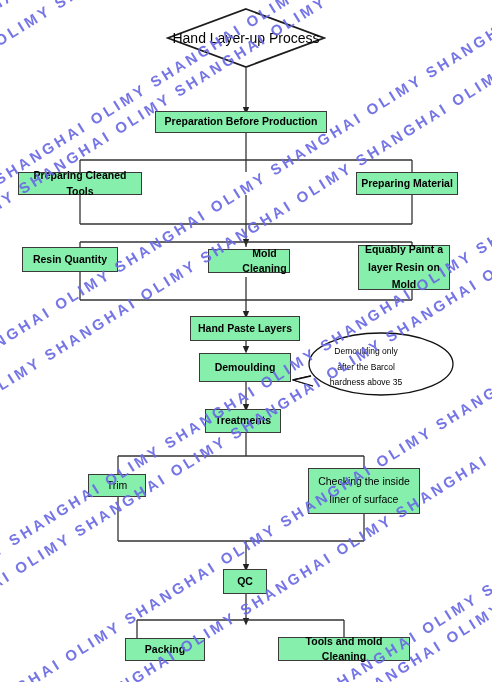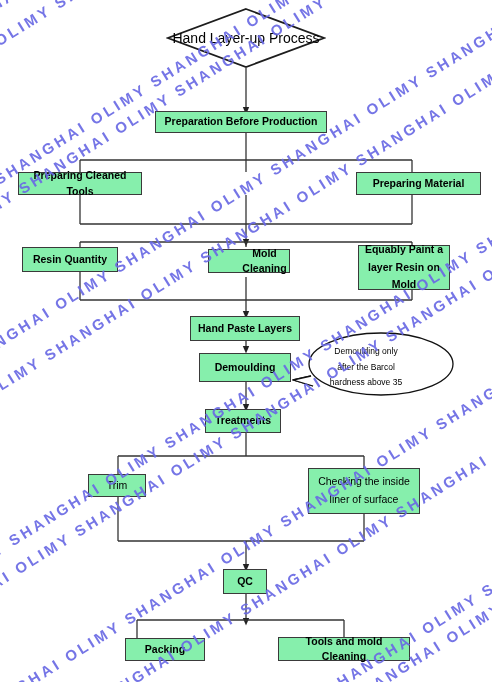--- a/index.html
+++ b/index.html
@@ -186,21 +186,21 @@
 
   <div class="node" style="left:155px; top:111px; width:172px; height:22px;">
     <span>Preparation Before Production</span>
   </div>
 
   <div class="node" style="left:18px; top:172px; width:124px; height:23px;">
     <span>Preparing Cleaned Tools</span>
   </div>
 
 
-  <div class="node" style="left:356px; top:172px; width:125px; height:23px;">
+  <div class="node" style="left:356px; top:172px; width:102px; height:23px;">
     <span>Preparing Material</span>
   </div>
 
   <div class="node" style="left:22px; top:247px; width:96px; height:25px;">
     <span>Resin Quantity</span>
   </div>
 
   <div class="node" style="left:208px; top:249px; width:82px; height:24px;padding-left:35px;">
     <span>Mold Cleaning</span>
   </div>

